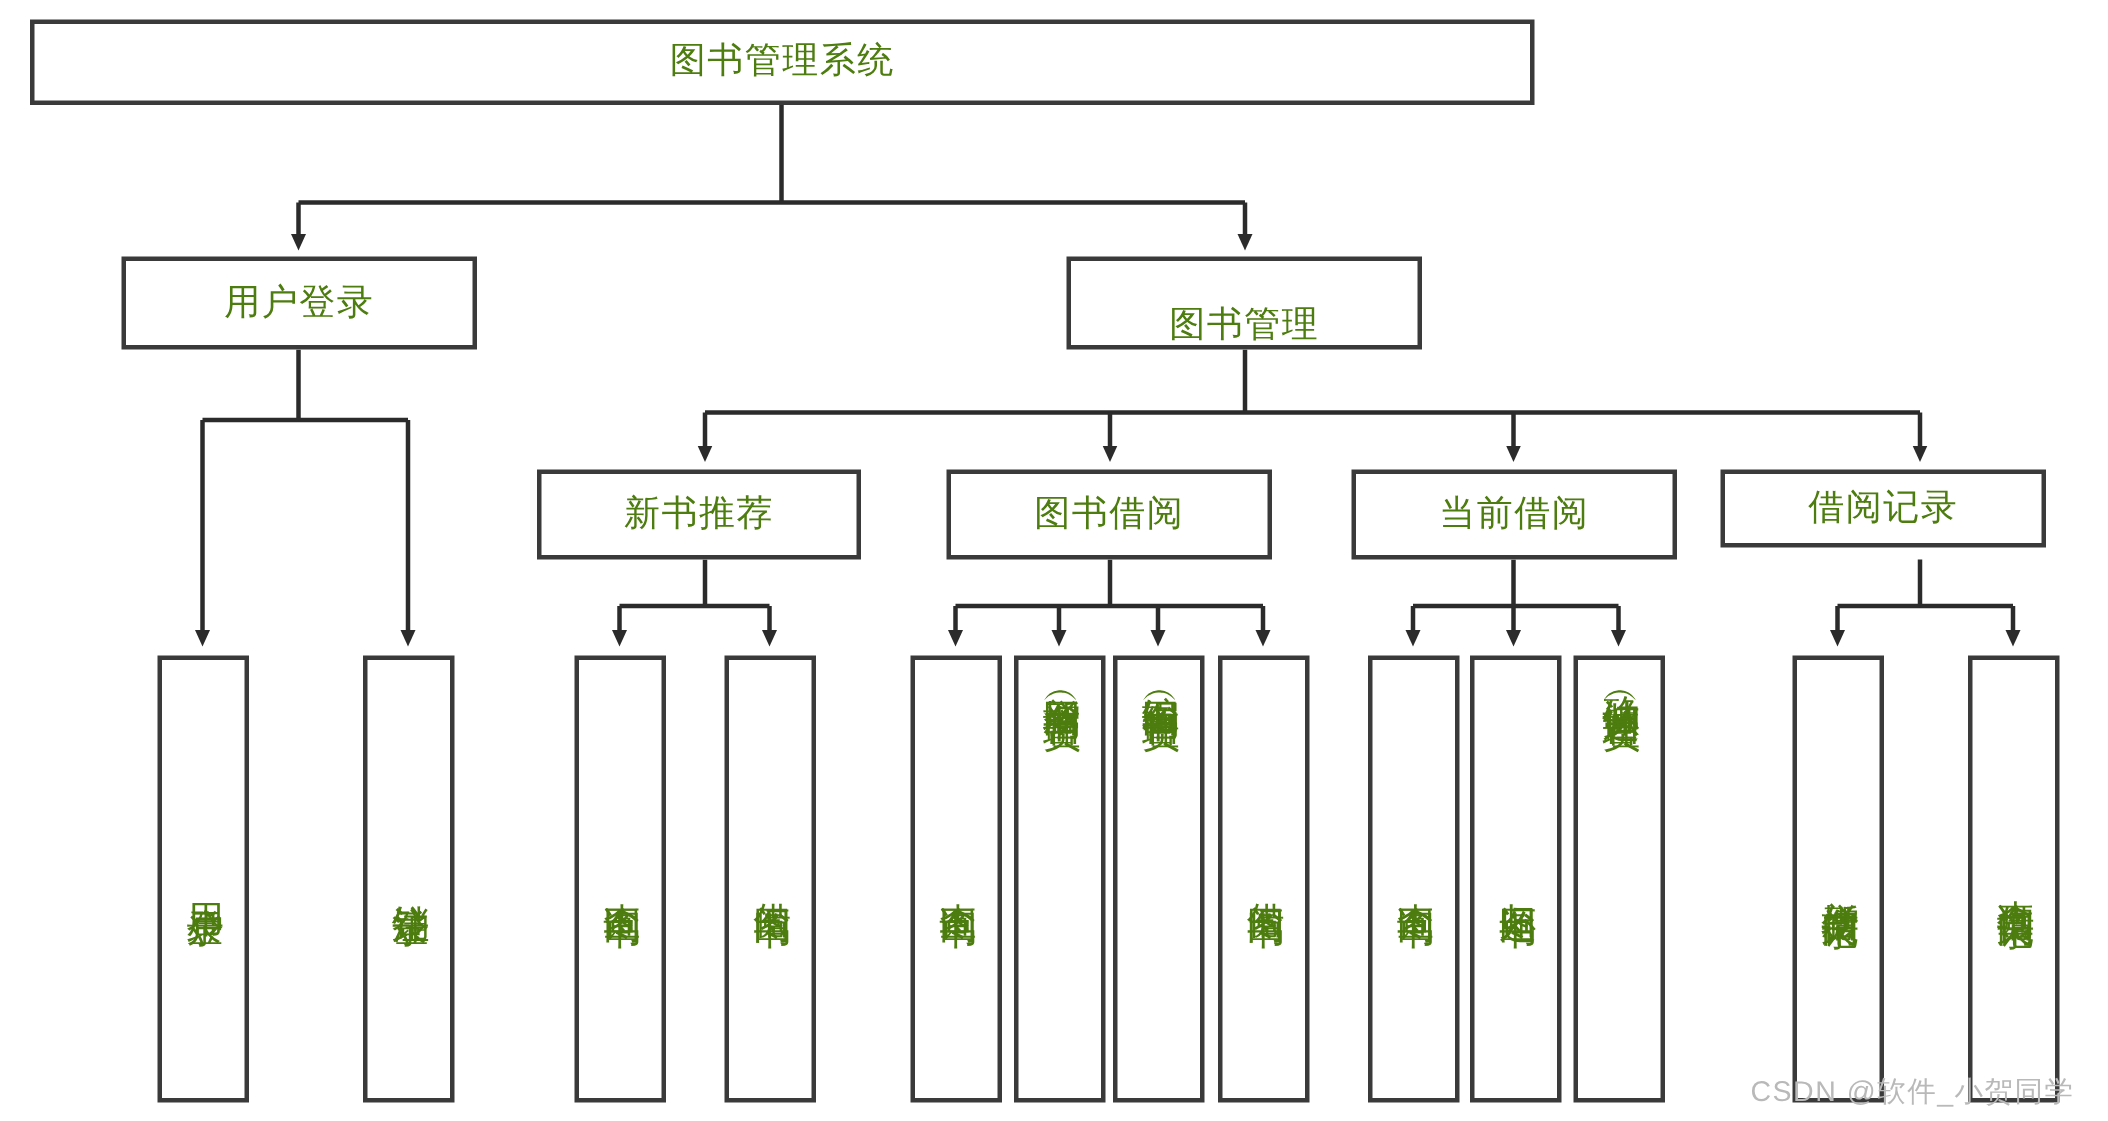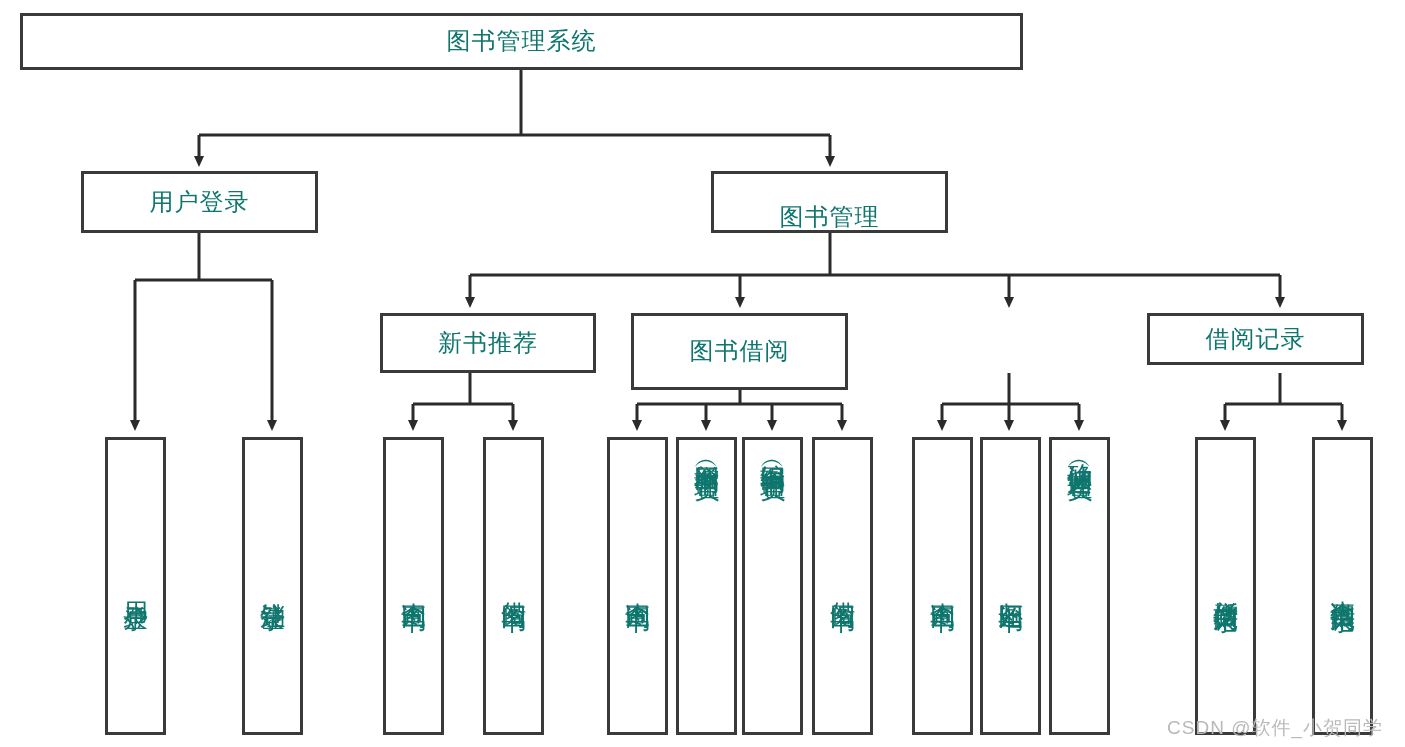--- a/index.html
+++ b/index.html
@@ -10,21 +10,21 @@
   #canvas{position:relative;width:1405px;height:747px;background:#ffffff;}
   svg{display:block;position:absolute;top:0;left:0;}
   .node-box{
     position:absolute;
     background:#ffffff;
     border:3px solid #3a3a3a;
     box-sizing:border-box;
     display:flex;align-items:center;justify-content:center;
   }
   .node-label{
-    color:#0f766e;
+    color:#4d7c0f;
     font-size:24px;
     letter-spacing:1px;
     white-space:nowrap;
     line-height:1.1;
   }
   .leaf-box .node-label{
     writing-mode:vertical-rl;
     text-orientation:upright;
     font-size:25px;
     letter-spacing:2px;
@@ -101,25 +101,28 @@
     <span class="node-label">图书管理系统</span>
   </div>
 
   <div class="node-box" style="left:81px;top:171px;width:237px;height:62px;">
     <span class="node-label">用户登录</span>
   </div>
   <div class="node-box" style="left:711px;top:171px;width:237px;height:62px;align-items:flex-end;">
     <span class="node-label">图书管理</span>
   </div>
 
-  <div class="node-box" style="left:380px;top:313px;width:216px;height:60px;text-align:right;">
+  <div class="node-box" style="left:358px;top:313px;width:216px;height:60px;text-align:right;">
     <span class="node-label">新书推荐</span>
   </div>
-  <div class="node-box" style="left:631px;top:313px;width:217px;height:77px;">
+  <div class="node-box" style="left:631px;top:313px;width:217px;height:60px;">
     <span class="node-label">图书借阅</span>
+  </div>
+  <div class="node-box" style="left:901px;top:313px;width:217px;height:60px;">
+    <span class="node-label">当前借阅</span>
   </div>
   <div class="node-box" style="left:1147px;top:313px;width:217px;height:52px;">
     <span class="node-label">借阅记录</span>
   </div>
 
   <div class="node-box leaf-box short" style="left:105px;top:437px;width:61px;height:298px;">
     <span class="node-label">用户登录</span>
   </div>
   <div class="node-box leaf-box short" style="left:242px;top:437px;width:61px;height:298px;">
     <span class="node-label">注销登录</span>

